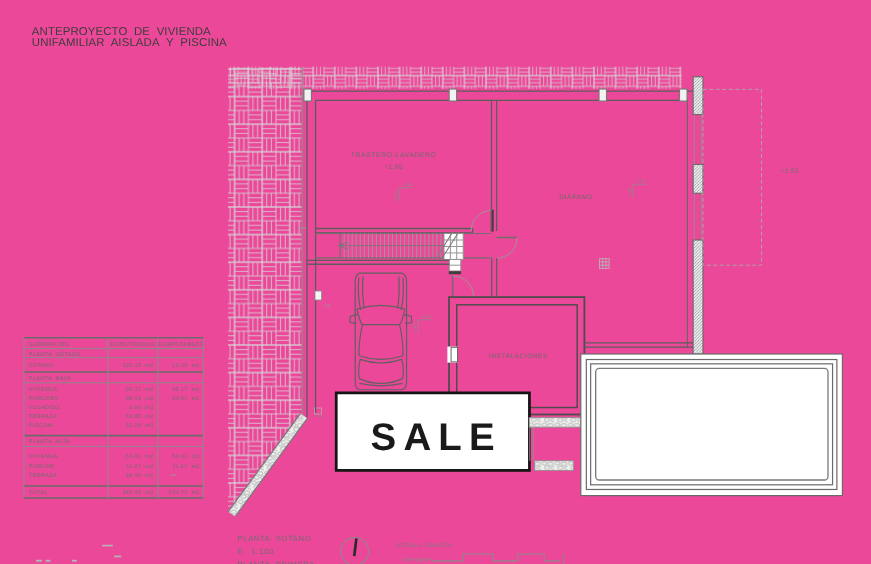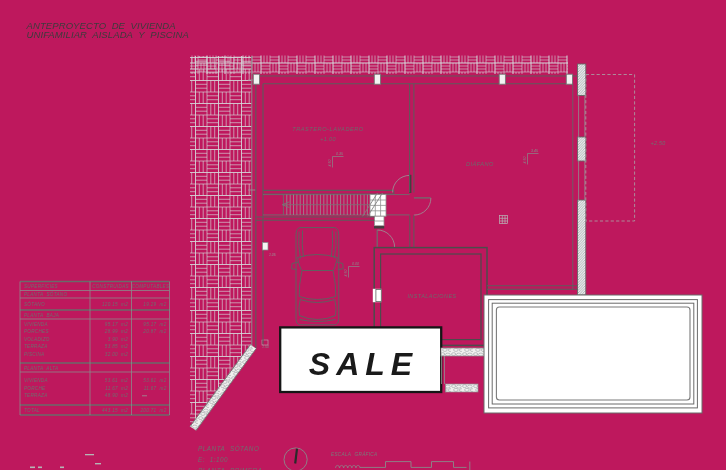--- a/index.html
+++ b/index.html
@@ -1,16 +1,16 @@
 <!DOCTYPE html>
 <html><head>
 <meta charset="utf-8">
 <style>
 html,body { margin:0; padding:0; background:#ffffff; }
-#plan { position:relative; width:726px; height:470px; background:#be185d; overflow:hidden;font-style:italic; }
+#plan { position:relative; width:726px; height:470px; background:#ec4899; overflow:hidden; }
 #plan svg { filter: blur(0.32px); }
 </style>
 </head>
 <body>
 <div id="plan">
 <svg width="726" height="470" viewBox="0 0 726 470" xmlns="http://www.w3.org/2000/svg">
 
 <defs>
 <pattern id="weave" width="23" height="23" patternUnits="userSpaceOnUse">
   <g stroke="#d4d7d9" stroke-width="0.65" fill="none">

